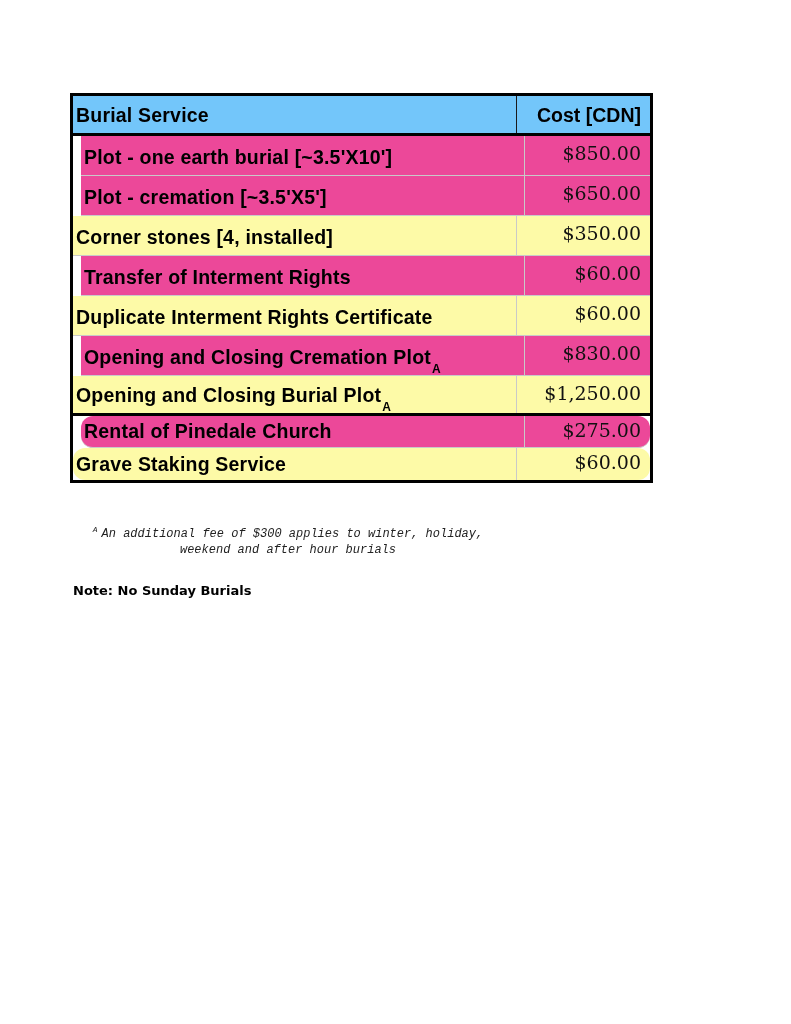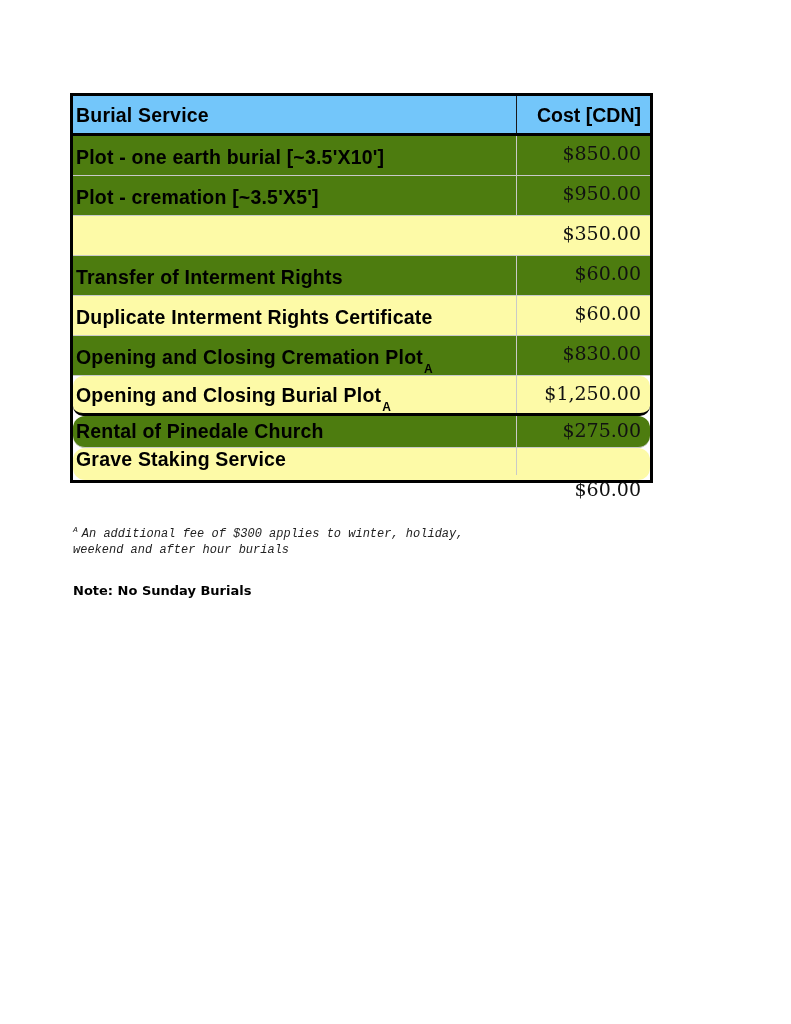--- a/index.html
+++ b/index.html
@@ -1,29 +1,29 @@
 <!DOCTYPE html>
 <html><head>
   <meta charset="utf-8">
   <style>
     html, body { margin: 0; padding: 0; background: #ffffff; }
     body { width: 791px; height: 1024px; position: relative; overflow: hidden; }
-    .page { position: absolute; left: 0; top: 0; width: 791px; height: 1024px; background: #fff; }
+    .page { position: absolute; left: 0; top: 0; width: 791px; height: 1024px; background: #fff; text-align: center; }
     .fee-table {
       position: absolute; left: 70px; top: 93px; width: 583px;
       border: 3px solid #000; box-sizing: border-box;
       font-family: "Liberation Sans", sans-serif;
     }
     .row { display: flex; box-sizing: border-box; border-bottom: 1px solid #c9c9c9; }
-    .row:last-child { border-bottom: none; flex-direction: column; }
+    .row:last-child { border-bottom: none; }
     .row.header { height: 40px; background: #73c6fa; border-bottom: 3px solid #000; }
     .row.tall { height: 40px; }
     .row.short { height: 32px; border-radius: 12px; }
-    .row.group-break { border-bottom: 3px solid #000; border-radius: 10px; }
-    .row.white { background: #4d7c0f; }
+    .row.group-break { border-bottom: 3px solid #000; }
+    .row.white { background: #ec4899; margin-left: 8px; }
     .row.yellow { background: #fdfaa7; }
     .cell-service {
       width: 444px; box-sizing: border-box; border-right: 1px solid #c9c9c9;
       padding-left: 3px; display: flex; align-items: flex-end; padding-bottom: 6px;
       font-weight: bold; font-size: 19.5px; color: #000; white-space: nowrap; letter-spacing: 0.2px;
     }
     .row.header .cell-service { border-right: 1px solid #1a1a1a; align-items: center; padding-bottom: 0; padding-top: 2px; }
     .row.short .cell-service { padding-bottom: 4px; }
     .cell-cost {
       flex: 1; box-sizing: border-box; padding-right: 9px;
@@ -63,24 +63,27 @@
           <span>Plot - one earth burial [~3.5'X10']</span>
         </div>
       <div class="cell-cost">$850.00</div>
     </div>
 
 
     <div class="row tall white">
       <div class="cell-service">
           <span>Plot - cremation [~3.5'X5']</span>
         </div>
-      <div class="cell-cost">$950.00</div>
+      <div class="cell-cost">$650.00</div>
     </div>
 
     <div class="row tall yellow">
+      <div class="cell-service">
+          <span>Corner stones [4, installed]</span>
+        </div>
       <div class="cell-cost">$350.00</div>
     </div>
 
     <div class="row tall white">
       <div class="cell-service">
           <span>Transfer of Interment Rights</span>
         </div>
       <div class="cell-cost">$60.00</div>
     </div>
 

